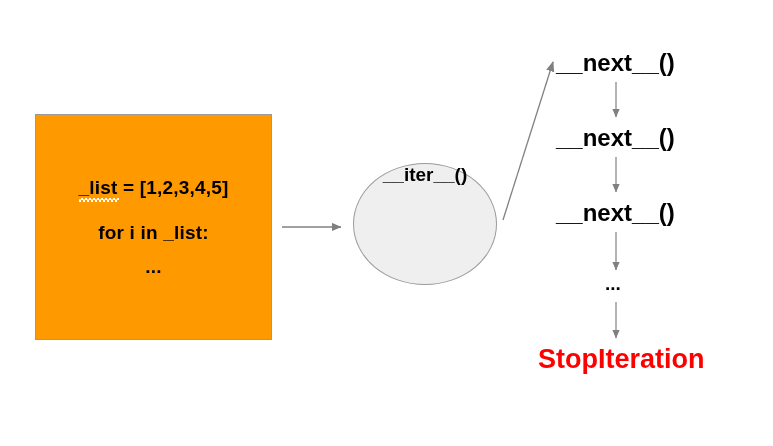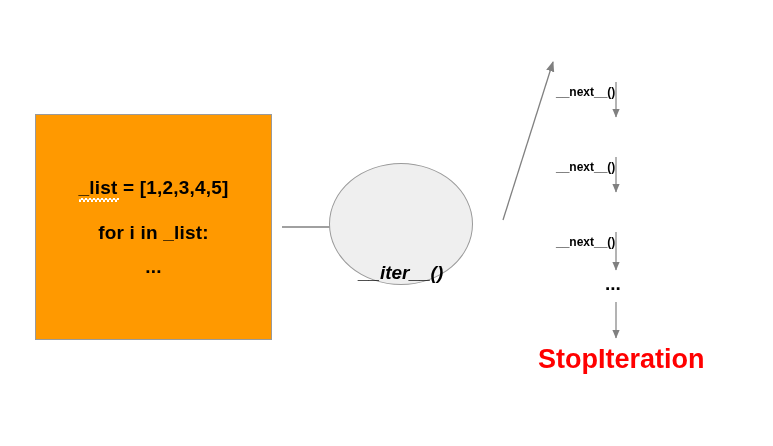--- a/index.html
+++ b/index.html
@@ -75,49 +75,47 @@
   #code-line-for {
     margin-bottom: 12px;
   }
   #code-line-body {
     font-size: 19px;
   }
 
   
   #iter-node {
     position: absolute;
-    left: 329px;
+    left: 353px;
     top: 163px;
     width: 144px;
     height: 122px;
     border-radius: 50%;
     background: #EFEFEF;
     border: 1px solid #9a9a9a;
     box-sizing: border-box;
     display: flex;
-    align-items: flex-end;
+    align-items: flex-start;
     justify-content: center;
-    font-style: italic;
   }
   #iter-label {
     color: #000000;
     font-weight: bold;
     font-size: 19px;
     white-space: nowrap;
   }
 
   
   .chain-label {
     position: absolute;
     color: #000000;
     font-weight: bold;
-    font-size: 12px;
+    font-size: 24px;
     white-space: nowrap;
     text-align: right;
-    margin-top: 36px;
   }
   #next-1 { left: 556px; top: 49px; }
   #next-2 { left: 556px; top: 124px; }
   #next-3 { left: 556px; top: 199px; }
 
   #ellipsis-node {
     position: absolute;
     left: 605px;
     top: 273px;
     color: #000000;

